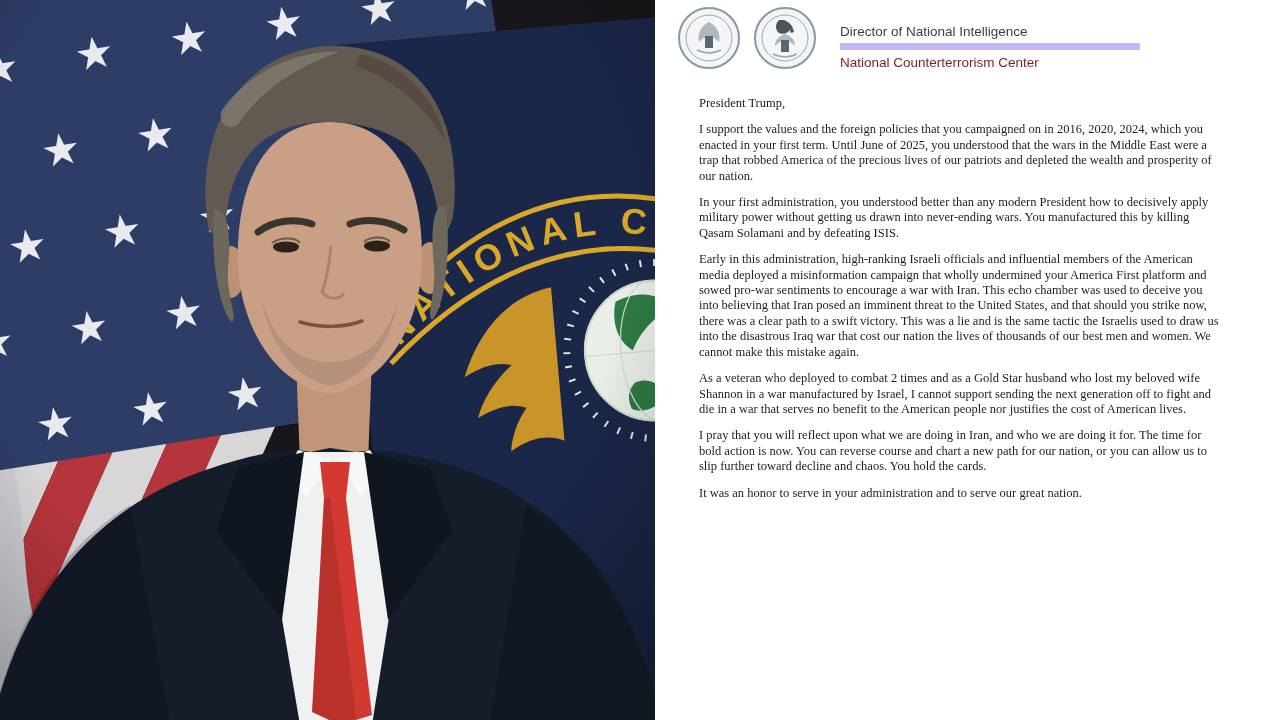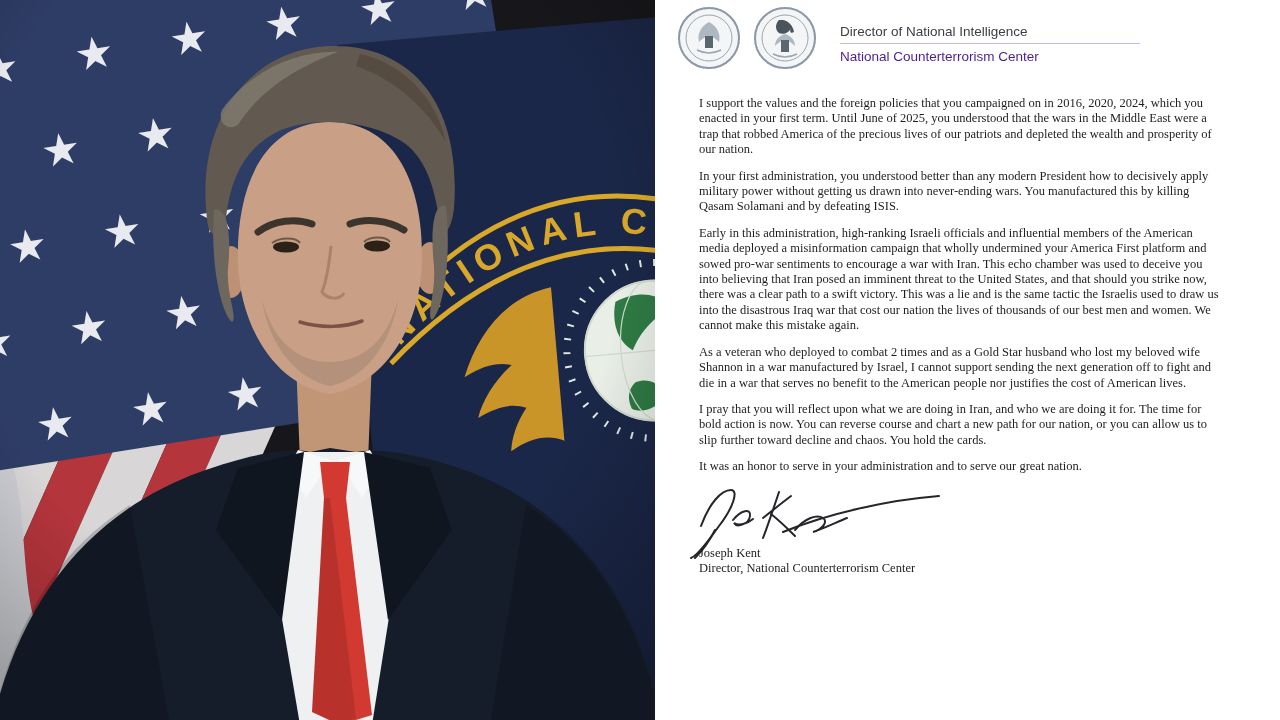--- a/index.html
+++ b/index.html
@@ -6,22 +6,22 @@
   .stage{position:relative;width:1280px;height:720px;display:flex;font-family:"Liberation Sans",sans-serif;}
   
   .photo{position:relative;width:655px;height:720px;background:#17171b;overflow:hidden;flex:0 0 655px;}
   .photo svg{display:block;width:655px;height:720px;}
   .star{font-size:44px;fill:#e9eaef;font-family:"DejaVu Sans",sans-serif;}
   
   .letter{position:relative;width:625px;height:720px;background:#ffffff;flex:1;color:#1e1e1e;}
   .seal-row{position:absolute;top:6px;left:22px;display:flex;gap:12px;}
   .seal{width:64px;height:64px;}
   .hdr{position:absolute;top:24px;left:185px;width:330px;}
-  .hdr .l1{font-size:13.5px;color:#3b4046;padding-bottom:4px;border-bottom:1px solid #c4b5fd;width:300px;}
-  .hdr .l2{font-size:13.5px;color:#4c1d95;margin-top:5px;}
+  .hdr .l1{font-size:13.5px;color:#3b4046;padding-bottom:4px;border-bottom:7px solid #c4b5fd;width:300px;}
+  .hdr .l2{font-size:13.5px;color:#7f1d1d;margin-top:5px;}
   .body-copy{position:absolute;top:96px;left:44px;width:522px;font-family:"Liberation Serif",serif;font-size:12.5px;line-height:15.4px;color:#1d1d1d;}
   .body-copy p{margin:0 0 11px 0;}
   .sig-block{margin-top:2px;}
   .sig{display:block;margin:0 0 -14px -12px;}
   .signer{font-family:"Liberation Serif",serif;font-size:12.5px;line-height:15.4px;}
 </style>
 </head>
 <body>
 
 <div class="stage">
@@ -195,45 +195,23 @@
         <path d="M20,48 C28,52 36,52 44,48" stroke="#9aa5b0" stroke-width="1.5" fill="none"></path>
       </svg>
     </div>
 
     <div class="hdr">
       <div class="l1">Director of National Intelligence</div>
       <div class="l2">National Counterterrorism Center</div>
     </div>
 
     <div class="body-copy">
+      <p>President Trump,</p>
       <p>I support the values and the foreign policies that you campaigned on in 2016, 2020, 2024, which you enacted in your first term. Until June of 2025, you understood that the wars in the Middle East were a trap that robbed America of the precious lives of our patriots and depleted the wealth and prosperity of our nation.</p>
       <p>In your first administration, you understood better than any modern President how to decisively apply military power without getting us drawn into never-ending wars. You manufactured this by killing Qasam Solamani and by defeating ISIS.</p>
       <p>Early in this administration, high-ranking Israeli officials and influential members of the American media deployed a misinformation campaign that wholly undermined your America First platform and sowed pro-war sentiments to encourage a war with Iran. This echo chamber was used to deceive you into believing that Iran posed an imminent threat to the United States, and that should you strike now, there was a clear path to a swift victory. This was a lie and is the same tactic the Israelis used to draw us into the disastrous Iraq war that cost our nation the lives of thousands of our best men and women. We cannot make this mistake again.</p>
       <p>As a veteran who deployed to combat 2 times and as a Gold Star husband who lost my beloved wife Shannon in a war manufactured by Israel, I cannot support sending the next generation off to fight and die in a war that serves no benefit to the American people nor justifies the cost of American lives.</p>
       <p>I pray that you will reflect upon what we are doing in Iran, and who we are doing it for. The time for bold action is now. You can reverse course and chart a new path for our nation, or you can allow us to slip further toward decline and chaos. You hold the cards.</p>
       <p>It was an honor to serve in your administration and to serve our great nation.</p>
 
-      <div class="sig-block">
-        <svg class="sig" width="260" height="74" viewBox="0 0 260 74" role="img" aria-label="Joe Kent">
-          <g stroke="#25262a" stroke-width="2" fill="none" stroke-linecap="round">
-
-            <path d="M14,40 C22,18 34,4 44,4 C52,4 46,22 32,40 C22,54 10,70 4,72"></path>
-            <path d="M28,44 C22,56 14,66 8,72"></path>
-
-            <path d="M46,34 C54,24 64,22 63,30 C62,38 50,42 47,37 C52,40 60,38 66,33"></path>
-
-            <path d="M92,6 C86,24 80,42 76,52"></path>
-            <path d="M76,32 C86,24 96,16 104,10"></path>
-            <path d="M84,28 C94,36 102,44 108,50"></path>
-
-            <path d="M108,44 C118,32 130,28 136,32 C142,36 134,44 126,46 C138,42 150,36 160,32"></path>
-
-            <path d="M96,46 C140,28 200,14 252,10"></path>
-          </g>
-        </svg>
-        <div class="signer">
-          <div>Joseph Kent</div>
-          <div>Director, National Counterterrorism Center</div>
-        </div>
-      </div>
     </div>
   </div>
 </div>
 
 </body></html>

